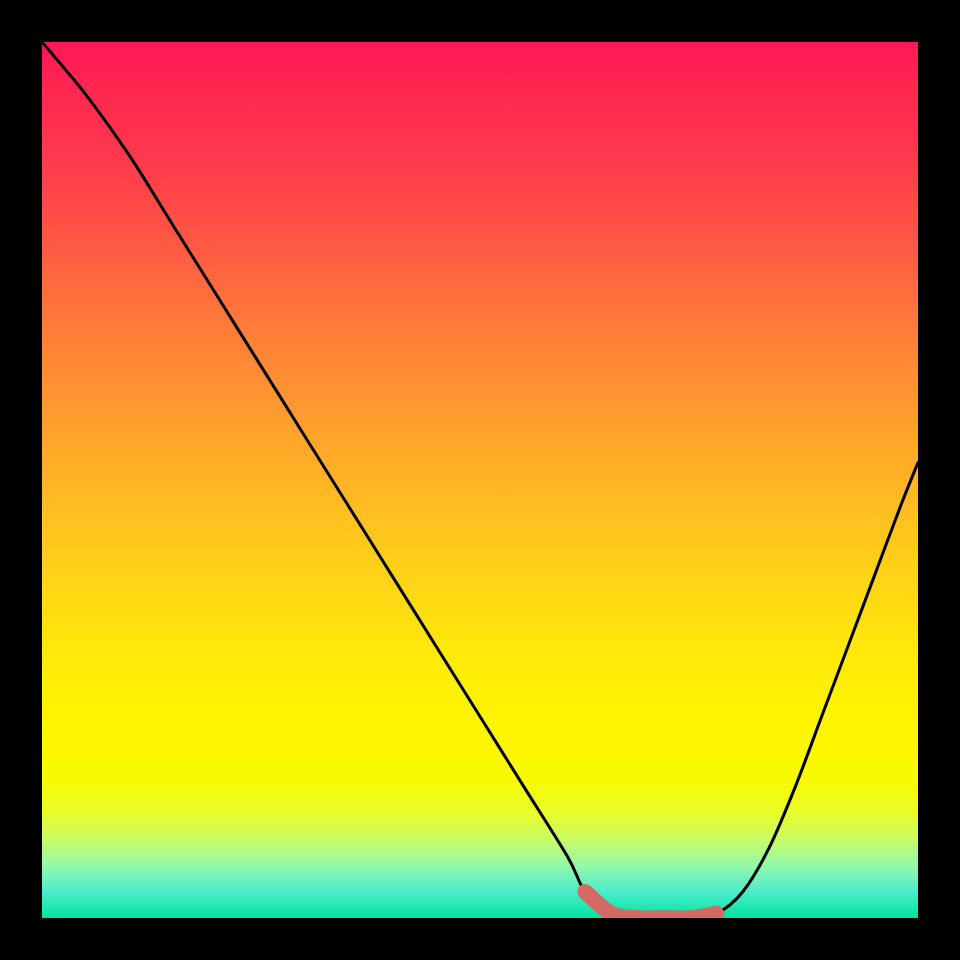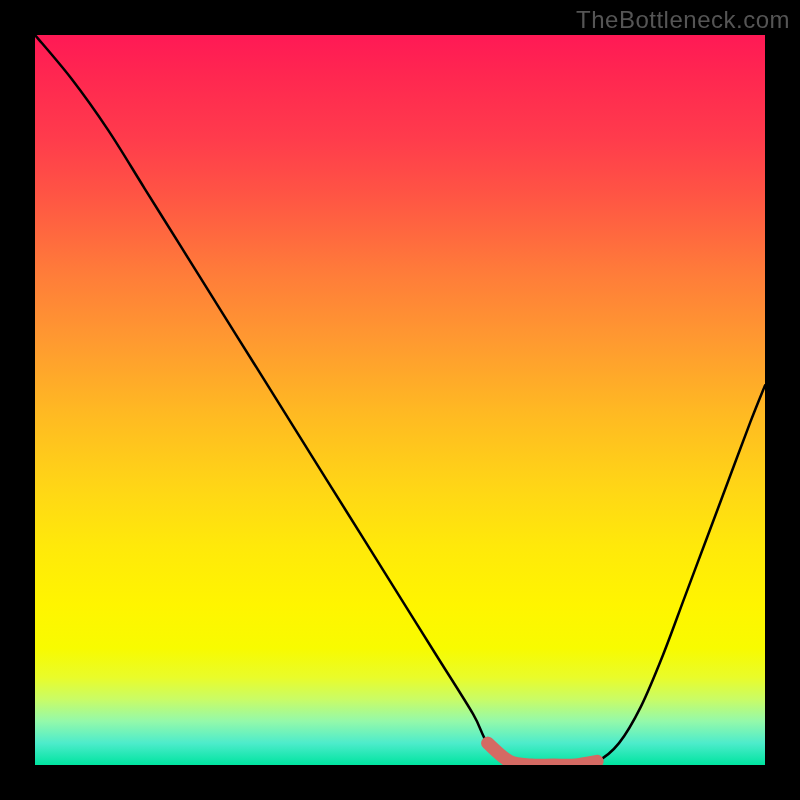--- a/index.html
+++ b/index.html
@@ -62,21 +62,20 @@
     height: 730px;
     z-index: 20;
   }
   
 </style>
 </head>
 <body>
 
 <div class="stage">
 
-  <div class="watermark">TheBottleneck.com</div>
 
   <div class="plot"></div>
 
   <svg class="curve-svg" viewBox="0 0 730 730" preserveAspectRatio="none">
     <path id="curve-path" fill="none" stroke="#000000" stroke-width="2.5" stroke-linecap="round" d="M 0 0 C 6.08 7.30, 24.33 27.98, 36.50 43.80 C 48.67 59.62, 60.83 76.65, 73.00 94.90 C 85.17 113.15, 97.33 133.83, 109.50 153.30 C 121.67 172.77, 133.83 192.23, 146.00 211.70 C 158.17 231.17, 170.33 250.63, 182.50 270.10 C 194.67 289.57, 206.83 309.03, 219.00 328.50 C 231.17 347.97, 243.33 367.43, 255.50 386.90 C 267.67 406.37, 279.83 425.83, 292.00 445.30 C 304.17 464.77, 316.33 484.23, 328.50 503.70 C 340.67 523.17, 352.83 542.63, 365.00 562.10 C 377.17 581.57, 389.33 601.03, 401.50 620.50 C 413.67 639.97, 429.48 664.30, 438.00 678.90 C 446.52 693.50, 446.52 700.19, 452.60 708.10 C 458.68 716.01, 467.20 722.70, 474.50 726.35 C 481.80 730.00, 489.10 729.39, 496.40 730.00 C 503.70 730.61, 511.00 730.00, 518.30 730.00 C 525.60 730.00, 532.90 730.61, 540.20 730.00 C 547.50 729.39, 554.80 730.00, 562.10 726.35 C 569.40 722.70, 576.70 717.23, 584.00 708.10 C 591.30 698.98, 598.60 686.20, 605.90 671.60 C 613.20 657.00, 620.50 638.75, 627.80 620.50 C 635.10 602.25, 642.40 581.57, 649.70 562.10 C 657.00 542.63, 664.30 523.17, 671.60 503.70 C 678.90 484.23, 686.20 464.77, 693.50 445.30 C 700.80 425.83, 709.32 402.72, 715.40 386.90 C 721.48 371.08, 727.57 356.48, 730.00 350.40"></path>
     <path id="trough-path" fill="none" stroke="#d46a63" stroke-width="13" stroke-linecap="round" d="M 452.6 708.1 C 456.25 711.14, 467.20 722.70, 474.50 726.35 C 481.80 730.00, 489.10 729.39, 496.40 730.00 C 503.70 730.61, 511.00 730.00, 518.30 730.00 C 525.60 730.00, 532.90 730.61, 540.20 730.00 C 547.50 729.39, 558.45 726.96, 562.10 726.35"></path>
   </svg>
 
 </div>
 

